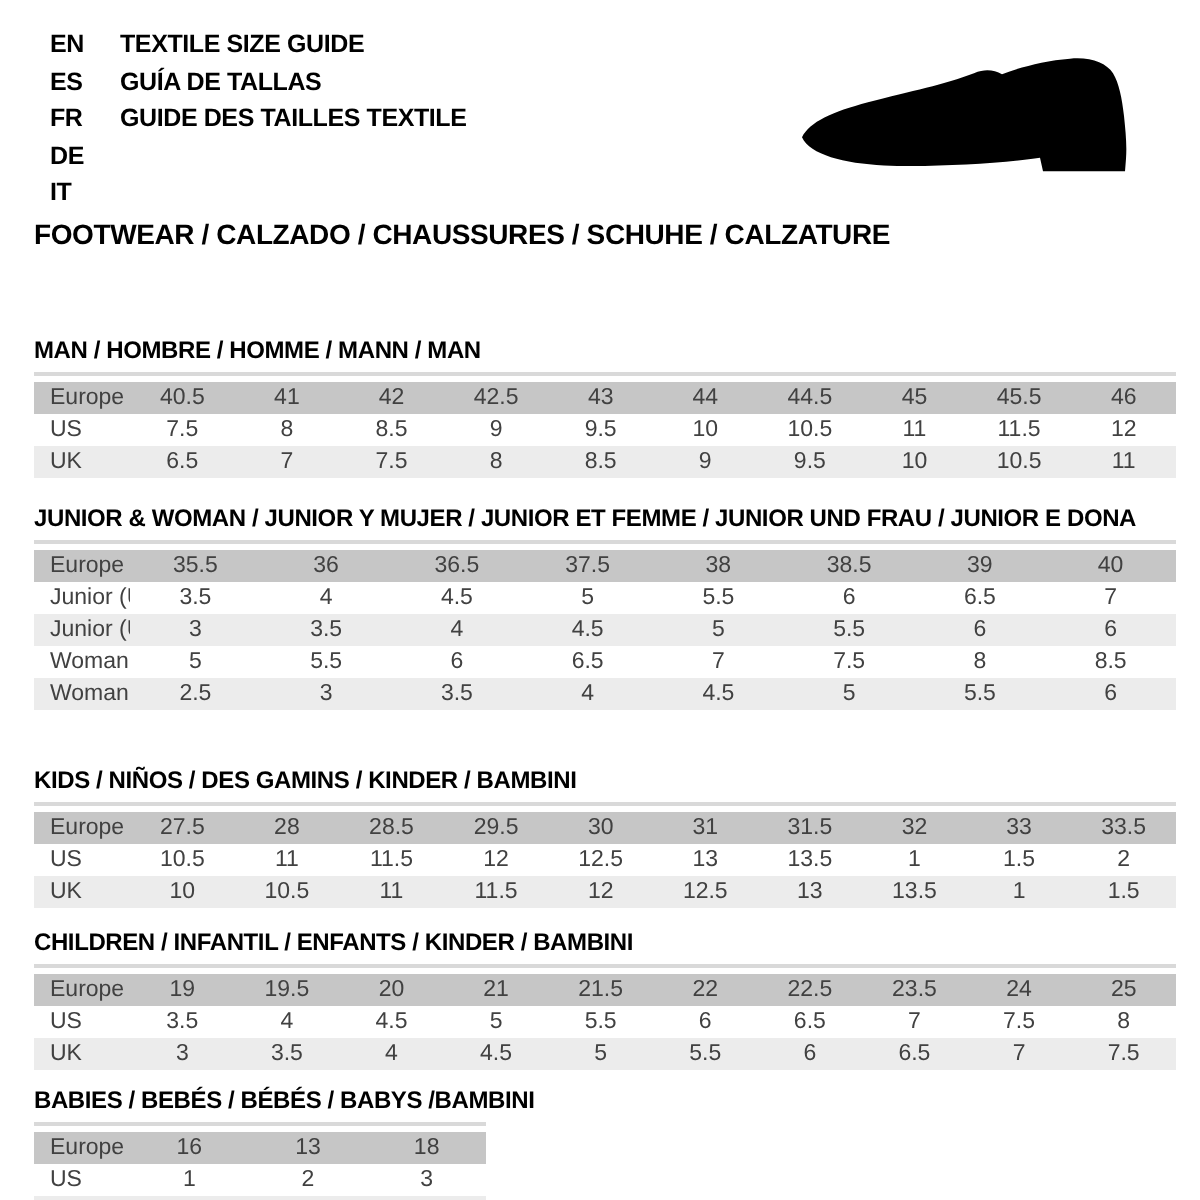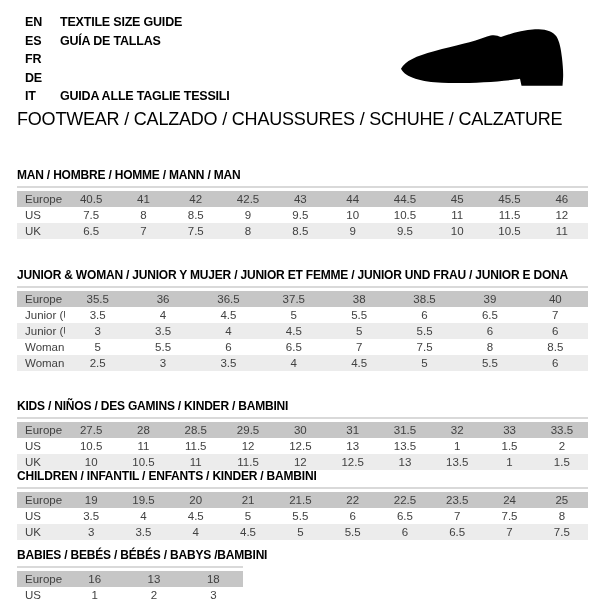--- a/index.html
+++ b/index.html
@@ -16,21 +16,21 @@
   
   .lang-block { position: absolute; top: 13px; left: 25px; }
   .lang-row { display: flex; line-height: 18.6px; font-weight: bold; font-size: 12.5px; letter-spacing: -0.2px; }
   .lang-code { width: 35px; flex: 0 0 35px; }
   .lang-label { white-space: nowrap; text-align: center; }
   
   .shoe { position: absolute; left: 398px; top: 24px; width: 170px; height: 66px; }
   
   .category-title {
     position: absolute; left: 17px; top: 109px;
-    font-size: 18px; font-weight: normal; letter-spacing: -0.2px; white-space: nowrap;
+    font-size: 14px; font-weight: bold; letter-spacing: -0.2px; white-space: nowrap;
   }
   
   .tables { position: absolute; left: 17px; top: 169px; width: 571px; }
   .section-title {
     font-size: 12px; font-weight: bold; line-height: 13px;
     letter-spacing: -0.2px; white-space: nowrap; color: #000;
   }
   .title-rule { height: 2px; background: var(--rule, #d9d9d9); margin: 4px 0 3px 0; }
   table.size-table {
     border-collapse: collapse; table-layout: fixed;
@@ -51,27 +51,27 @@
       <div class="lang-row">
         <span class="lang-code">EN</span>
         <span class="lang-label">TEXTILE SIZE GUIDE</span>
       </div>
       <div class="lang-row">
         <span class="lang-code">ES</span>
         <span class="lang-label">GUÍA DE TALLAS</span>
       </div>
       <div class="lang-row">
         <span class="lang-code">FR</span>
+        <span class="lang-label">GUIDE DES TAILLES TEXTILE</span>
       </div>
       <div class="lang-row">
         <span class="lang-code">DE</span>
       </div>
       <div class="lang-row">
         <span class="lang-code">IT</span>
-        <span class="lang-label">GUIDA ALLE TAGLIE TESSILI</span>
       </div>
     </div>
 
   <svg class="shoe" viewBox="0 0 170 68" preserveAspectRatio="none" aria-hidden="true">
     <path d="M 3 46
              C 7 38, 18 33, 36 28
              C 58 22, 74 19, 89 13
              C 95 10.5, 99 11.5, 103 13.5
              C 112 10, 124 6.5, 137 5.5
              C 147 4.5, 155 7.5, 158.5 13
@@ -140,21 +140,21 @@
               <td class="val">8.5</td>
               <td class="val">9</td>
               <td class="val">9.5</td>
               <td class="val">10</td>
               <td class="val">10.5</td>
               <td class="val">11</td>
             </tr>
           </tbody>
         </table>
       </div>
-      <div class="section" style="margin-top: 30px;">
+      <div class="section" style="margin-top: 14px;">
         <div class="section-title">JUNIOR &amp; WOMAN / JUNIOR Y MUJER / JUNIOR ET FEMME / JUNIOR UND FRAU / JUNIOR E DONA</div>
         <div class="title-rule" style="width: 571px;"></div>
         <table class="size-table" style="width: 571px;">
           <colgroup>
             <col style="width: 48px;">
             <col style="width: 65.375px;">
             <col style="width: 65.375px;">
             <col style="width: 65.375px;">
             <col style="width: 65.375px;">
             <col style="width: 65.375px;">
@@ -274,21 +274,21 @@
               <td class="val">12</td>
               <td class="val">12.5</td>
               <td class="val">13</td>
               <td class="val">13.5</td>
               <td class="val">1</td>
               <td class="val">1.5</td>
             </tr>
           </tbody>
         </table>
       </div>
-      <div class="section" style="">
+      <div class="section" style="margin-top: 11px;">
         <div class="section-title">CHILDREN / INFANTIL / ENFANTS / KINDER / BAMBINI</div>
         <div class="title-rule" style="width: 571px;"></div>
         <table class="size-table" style="width: 571px;">
           <colgroup>
             <col style="width: 48px;">
             <col style="width: 52.3px;">
             <col style="width: 52.3px;">
             <col style="width: 52.3px;">
             <col style="width: 52.3px;">
             <col style="width: 52.3px;">

